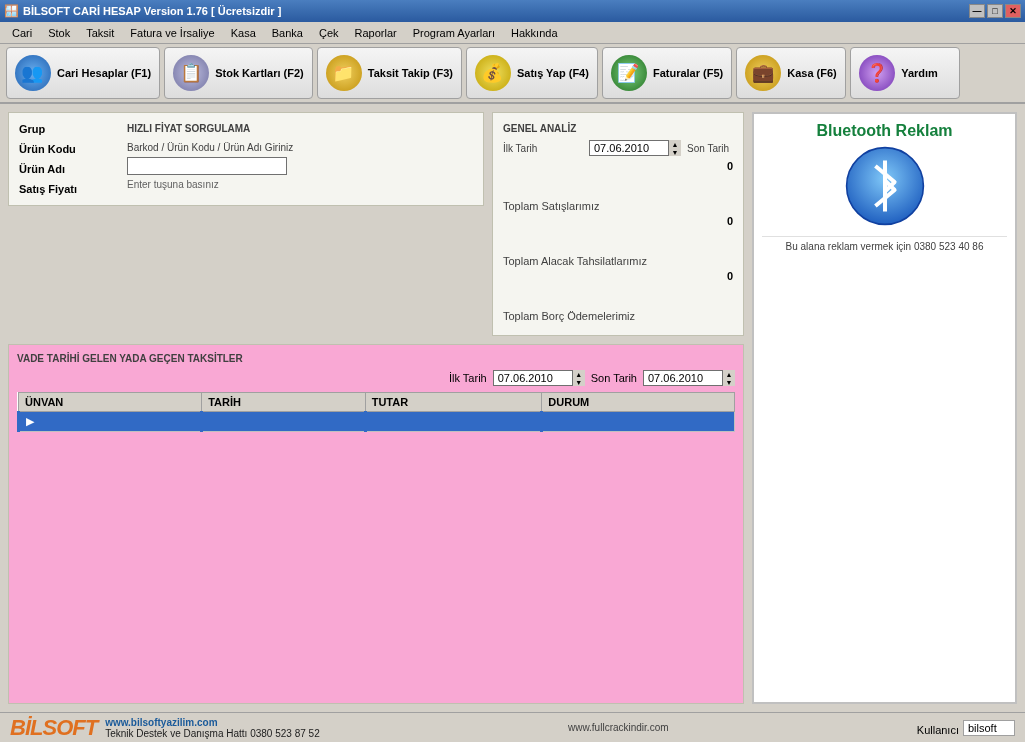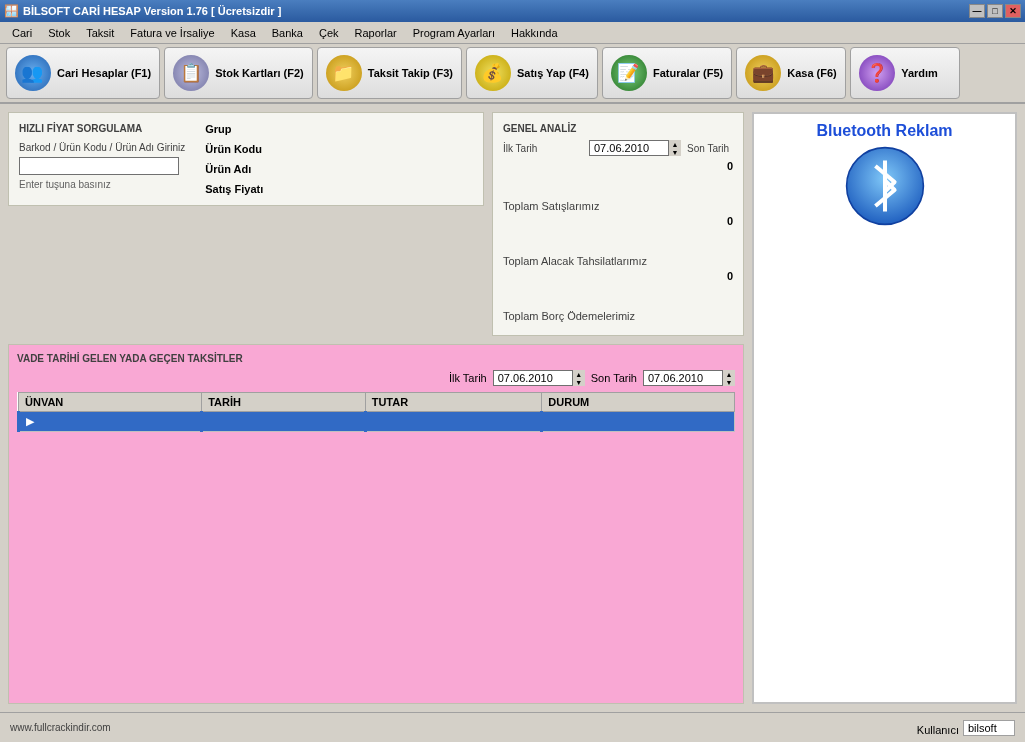--- a/index.html
+++ b/index.html
@@ -270,21 +270,21 @@
     #bt-ad {
       background: white;
       border: 2px solid #c0c0c0;
       padding: 8px;
       text-align: center;
       flex: 1;
     }
     #bt-title {
       font-size: 16px;
       font-weight: bold;
-      color: #1d4ed8;
+      color: #15803d;
       margin-bottom: 6px;
     }
     #bt-icon {
       width: 80px;
       height: 80px;
       margin: 0 auto 8px;
     }
     #bt-text {
       font-size: 12px;
       color: #316ac5;
@@ -417,44 +417,44 @@
   </div>
 
 <div id="main">
   <div id="left-column">
 
     <div class="sections-top">
 
       <div id="qp-wrapper">
         <div id="quick-price">
           <div style="position:absolute; top:-1px; left:6px; font-size:10px; font-weight:bold; color:#404040;"></div>
+          <div id="quick-price-right">
+          <div class="qp-field-row">
+                <span class="qp-field-name">Grup</span>
+                     <span></span>
+              </div>
+              <div class="qp-field-row">
+                <span class="qp-field-name">Ürün Kodu</span>
+                     <span></span>
+              </div>
+              <div class="qp-field-row">
+                <span class="qp-field-name">Ürün Adı</span>
+                     <span></span>
+              </div>
+              <div class="qp-field-row">
+                <span class="qp-field-name">Satış Fiyatı</span>
+                     <span></span>
+              </div>
+            </div>
           <div id="quick-price-left">
             <div class="qp-label" style="font-weight:bold; font-size:10px; margin-bottom:4px;">HIZLI FİYAT SORGULAMA</div>
             <div class="qp-label">Barkod / Ürün Kodu / Ürün Adı Giriniz</div>
             <input type="text" class="qp-input" placeholder="" style="">
             <div class="qp-hint">Enter tuşuna basınız</div>
           </div>
-          <div id="quick-price-right">
-          <div class="qp-field-row">
-                <span class="qp-field-name">Grup</span>
-                     <span></span>
-              </div>
-              <div class="qp-field-row">
-                <span class="qp-field-name">Ürün Kodu</span>
-                     <span></span>
-              </div>
-              <div class="qp-field-row">
-                <span class="qp-field-name">Ürün Adı</span>
-                     <span></span>
-              </div>
-              <div class="qp-field-row">
-                <span class="qp-field-name">Satış Fiyatı</span>
-                     <span></span>
-              </div>
-            </div>
         </div>
       </div>
 
       <div id="ga-wrapper">
         <div id="gen-analysis">
           <div class="ga-title">GENEL ANALİZ</div>
           <div class="ga-row">
             <span class="ga-label">İlk Tarih</span>
             <div class="date-field-wrapper">
               <input type="text" class="ga-date-input" value="07.06.2010" style="">
@@ -542,23 +542,33 @@
           <radialGradient id="btGrad" cx="50%" cy="40%" r="60%">
             <stop offset="0%" style="stop-color:#80c8f8"></stop>
             <stop offset="100%" style="stop-color:#2060c0"></stop>
           </radialGradient>
         </defs>
         <circle cx="50" cy="50" r="48" fill="url(#btGrad)" stroke="#1040a0" stroke-width="2"></circle>
 
         <polyline points="38,25 62,45 50,57 50,18" fill="none" stroke="white" stroke-width="5" stroke-linejoin="round"></polyline>
         <polyline points="38,75 62,55 50,43 50,82" fill="none" stroke="white" stroke-width="5" stroke-linejoin="round"></polyline>
       </svg>
+      <div id="bt-footer">Bu alana reklam vermek için 0380 523 40 86</div>
     </div>
   </div>
 </div>
 
 <div id="footer">
+  <div style="display:flex; align-items:center; gap:8px;">
+    <div id="bilsoft-logo">
+      <span>B</span><span style="color:#e07020;">İL</span><span>SOFT</span>
+    </div>
+    <div id="footer-info">
+      <div style="color:#1a5a9a; font-weight:bold;">www.bilsoftyazilim.com</div>
+      <div>Teknik Destek ve Danışma Hattı 0380 523 87 52</div>
+    </div>
+  </div>
   <div id="footer-crack">www.fullcrackindir.com</div>
   <div id="footer-user">
     <span>Kullanıcı</span>
     <input type="text" style="border: 1px solid rgb(160, 160, 160); padding: 1px 4px; font-size: 11px; width: 52px;" value="bilsoft">
   </div>
 </div>
 
 </body></html>

